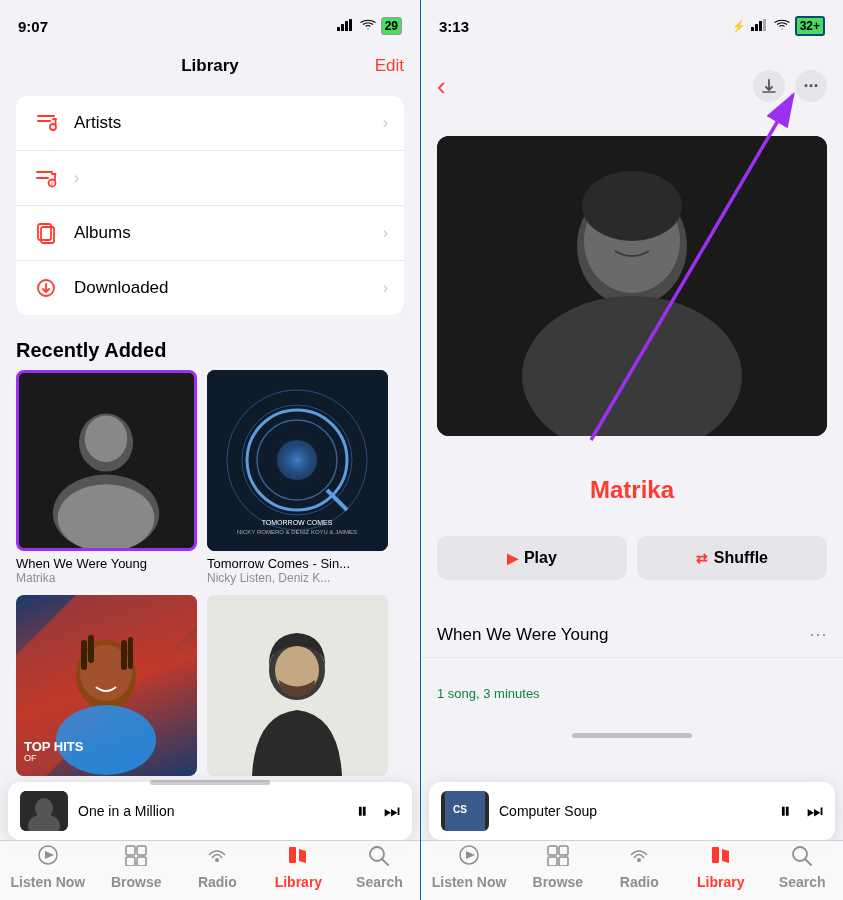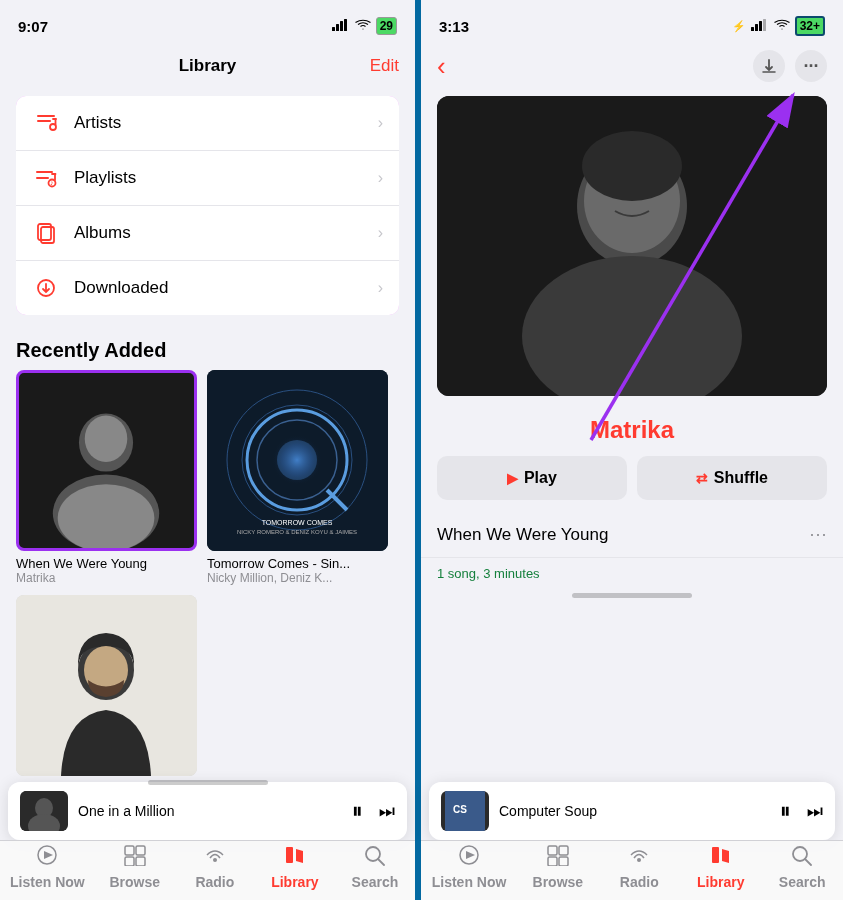--- a/index.html
+++ b/index.html
@@ -12,32 +12,33 @@
       overflow: hidden;
     }
 
     
     .left-panel {
       width: 421px;
       height: 900px;
       background: #f2f2f7;
       display: flex;
       flex-direction: column;
-      border-right: 6px solid #0369a1;
+      border-right: 1px solid #0369a1;
       position: relative;
     }
 
     
     .right-panel {
       width: 422px;
       height: 900px;
       background: #f2f2f7;
       display: flex;
       flex-direction: column;
       position: relative;
+      gap: 20px;
     }
 
     
     .status-bar {
       height: 44px;
       background: #f2f2f7;
       display: flex;
       align-items: center;
       justify-content: space-between;
       padding: 8px 18px 0;
@@ -458,21 +459,20 @@
       <span class="menu-icon">
         <svg width="24" height="22" viewBox="0 0 24 22">
           <line x1="3" y1="5" x2="18" y2="5" stroke="#ff3b30" stroke-width="2" stroke-linecap="round"></line>
           <line x1="3" y1="11" x2="14" y2="11" stroke="#ff3b30" stroke-width="2" stroke-linecap="round"></line>
           <circle cx="18" cy="16" r="3.5" fill="none" stroke="#ff3b30" stroke-width="1.8"></circle>
           <line x1="21" y1="13" x2="21" y2="7" stroke="#ff3b30" stroke-width="1.8" stroke-linecap="round"></line>
           <line x1="18" y1="7" x2="21.5" y2="7" stroke="#ff3b30" stroke-width="1.8" stroke-linecap="round"></line>
           <text x="16" y="18" font-size="7" fill="#ff3b30" font-weight="bold">♪</text>
         </svg>
       </span>
-      <span class="menu-label">Playlists</span>
       <span class="menu-chevron">›</span>
     </div>
     <div class="menu-item">
       <span class="menu-icon">
         <svg width="24" height="22" viewBox="0 0 24 22">
           <rect x="4" y="2" width="13" height="16" rx="2" fill="none" stroke="#ff3b30" stroke-width="1.8"></rect>
           <rect x="7" y="5" width="13" height="16" rx="2" fill="none" stroke="#ff3b30" stroke-width="1.8"></rect>
         </svg>
       </span>
       <span class="menu-label">Albums</span>
@@ -529,23 +529,47 @@
           <circle cx="90" cy="90" r="20" fill="#4a90e2" opacity="0.3"></circle>
 
           <circle cx="90" cy="90" r="50" fill="none" stroke="#5a9de0" stroke-width="3"></circle>
           <line x1="120" y1="120" x2="140" y2="140" stroke="#5a9de0" stroke-width="4"></line>
 
           <text x="90" y="155" text-anchor="middle" fill="#fff" font-size="7" font-family="Arial">TOMORROW COMES</text>
           <text x="90" y="164" text-anchor="middle" fill="#aaa" font-size="6" font-family="Arial">NICKY ROMERO &amp; DENIZ KOYU &amp; JAIMES</text>
         </svg>
       </div>
       <div class="album-title">Tomorrow Comes - Sin...</div>
-      <div class="album-artist">Nicky Million, Deniz K...</div>
-    </div>
-
+      <div class="album-artist">Nicky Listen, Deniz K...</div>
+    </div>
+
+    <div class="album-item">
+      <div class="album-cover" style="background:linear-gradient(160deg,#1a3a6b,#c0392b,#1a3a6b); position:relative; overflow:hidden;">
+        <svg width="181" height="181" viewBox="0 0 181 181">
+
+          <polygon points="0,60 60,0 181,0 181,30 30,181 0,181" fill="#c0392b" opacity="0.7"></polygon>
+
+          <ellipse cx="90" cy="80" rx="30" ry="35" fill="#8B4513"></ellipse>
+          <ellipse cx="90" cy="78" rx="26" ry="28" fill="#a0522d"></ellipse>
+
+          <rect x="65" y="45" width="6" height="30" rx="3" fill="#3d2000"></rect>
+          <rect x="72" y="40" width="6" height="28" rx="3" fill="#3d2000"></rect>
+          <rect x="105" y="45" width="6" height="30" rx="3" fill="#3d2000"></rect>
+          <rect x="112" y="42" width="5" height="32" rx="3" fill="#3d2000"></rect>
+
+          <path d="M 80 92 Q 90 100 100 92" stroke="#fff" stroke-width="2" fill="none"></path>
+
+          <ellipse cx="90" cy="145" rx="50" ry="35" fill="#2196f3" opacity="0.8"></ellipse>
+        </svg>
+        <div style="position:absolute;bottom:12px;left:8px;color:#fff;font-size:13px;font-weight:900;text-transform:uppercase;line-height:1.1;">
+          <div>TOP HITS</div>
+          <div style="font-size:9px;font-weight:400;">OF</div>
+        </div>
+      </div>
+    </div>
 
     <div class="album-item">
       <div class="album-cover" style="background:#d8d8d8;">
         <svg width="181" height="181" viewBox="0 0 181 181">
           <rect width="181" height="181" fill="#e8e6e0"></rect>
 
           <ellipse cx="90" cy="75" rx="28" ry="30" fill="#3a3a3a"></ellipse>
 
           <path d="M 62 75 Q 60 40 90 38 Q 120 40 118 75 Q 118 50 90 52 Q 62 50 62 75z" fill="#2a2a2a"></path>
 

